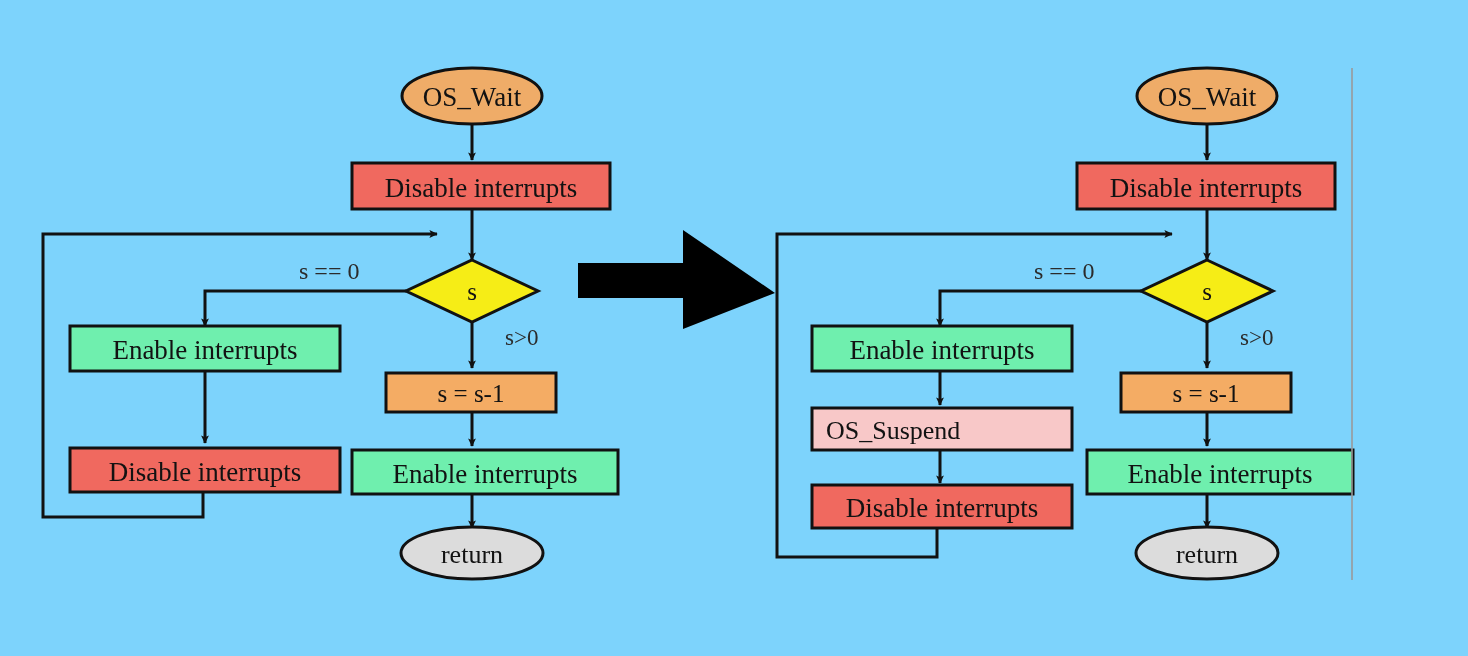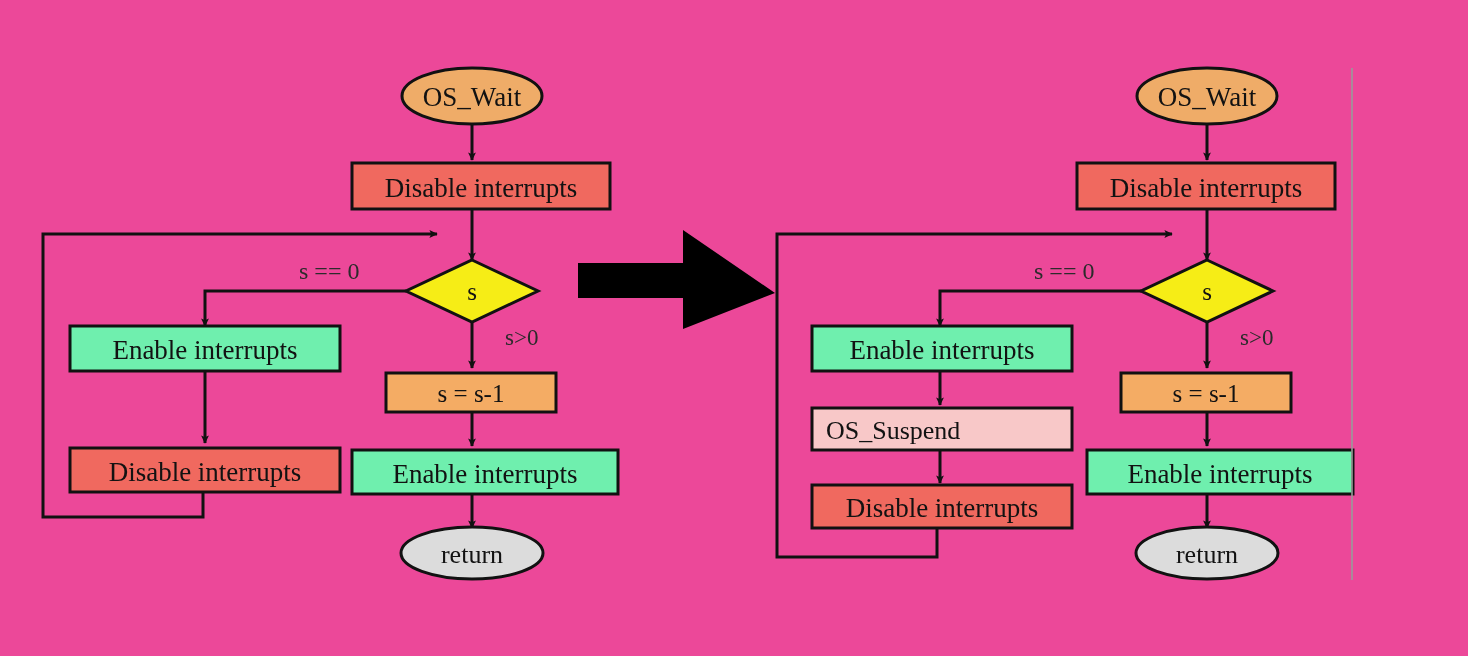--- a/index.html
+++ b/index.html
@@ -1,18 +1,18 @@
 <!DOCTYPE html>
 <html><head>
 <meta charset="utf-8">
 <style>
   html,body{margin:0;padding:0;background:#ffffff;}
   body{width:1468px;height:656px;overflow:hidden;
        font-family:"Liberation Serif","DejaVu Serif",serif;}
-  #stage{position:relative;width:1468px;height:656px;background:#ec4899;}
+  #stage{position:relative;width:1468px;height:656px;background:#7dd3fc;}
   svg.layer{position:absolute;left:0;top:0;width:1468px;height:656px;}
   .nodeLabel{font-family:"Liberation Serif","DejaVu Serif",serif;fill:#121212;}
   .edgeLabel{font-family:"Liberation Serif","DejaVu Serif",serif;fill:#2b2b2b;}
 </style>
 </head>
 <body>
 
 <div id="stage">
 
   <svg class="layer" viewBox="0 0 1468 656">

